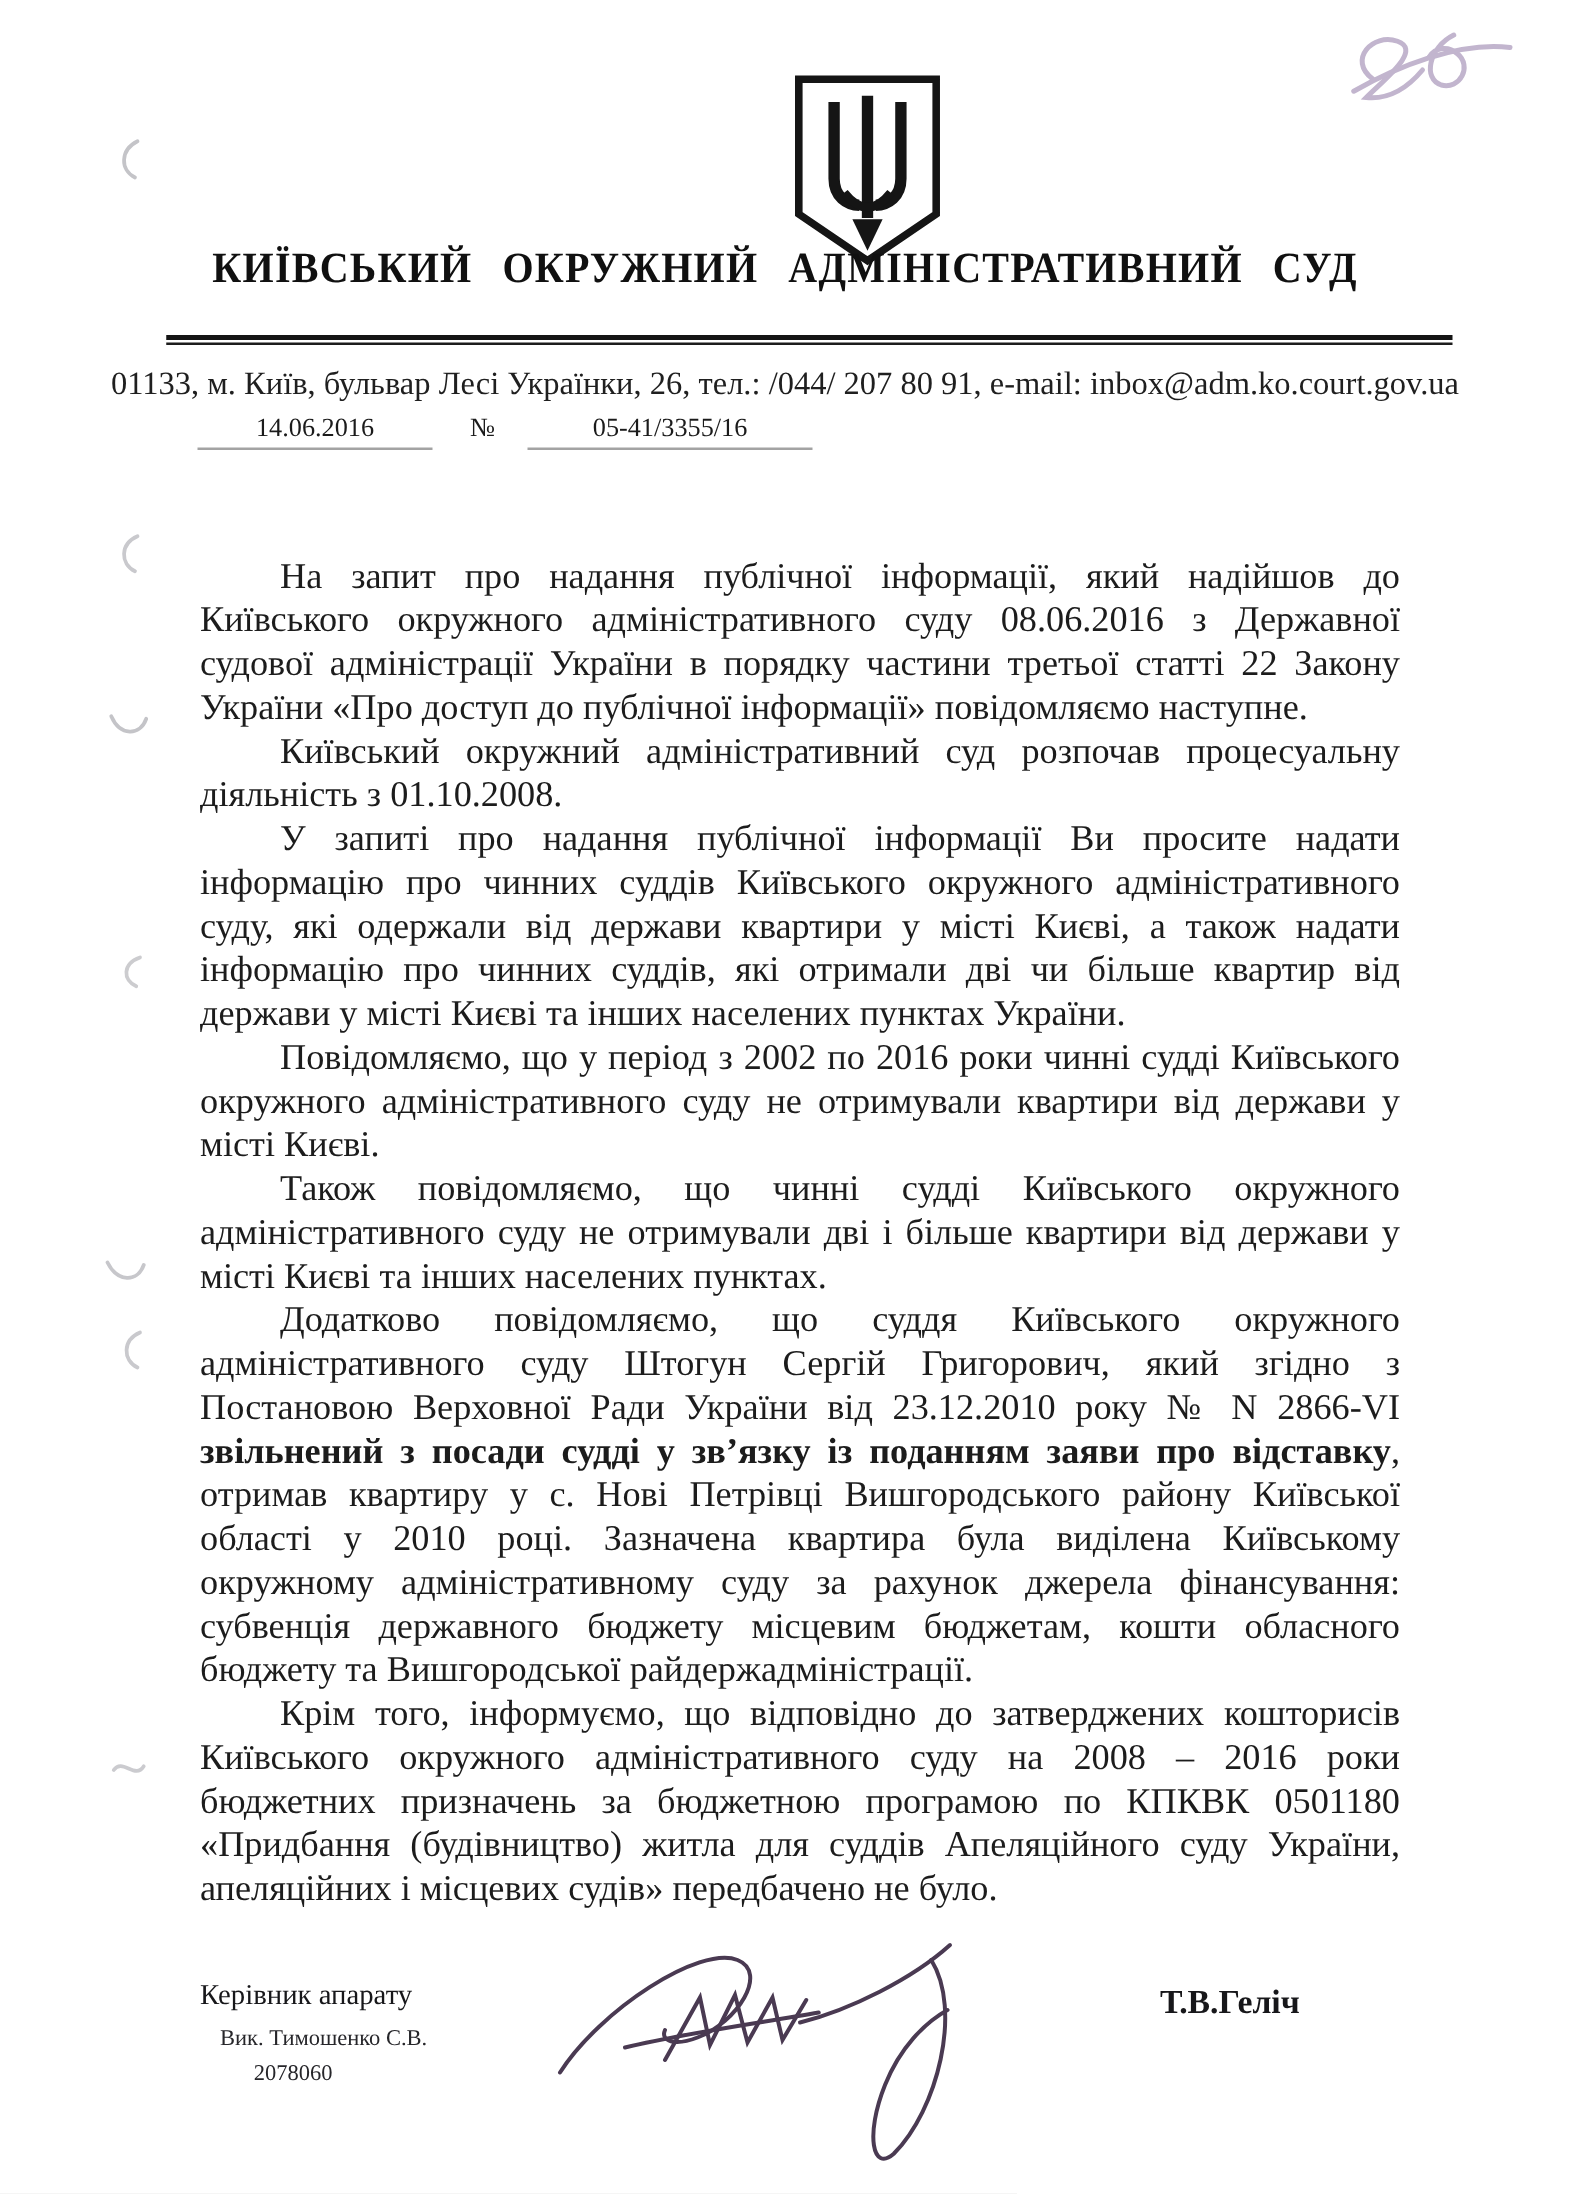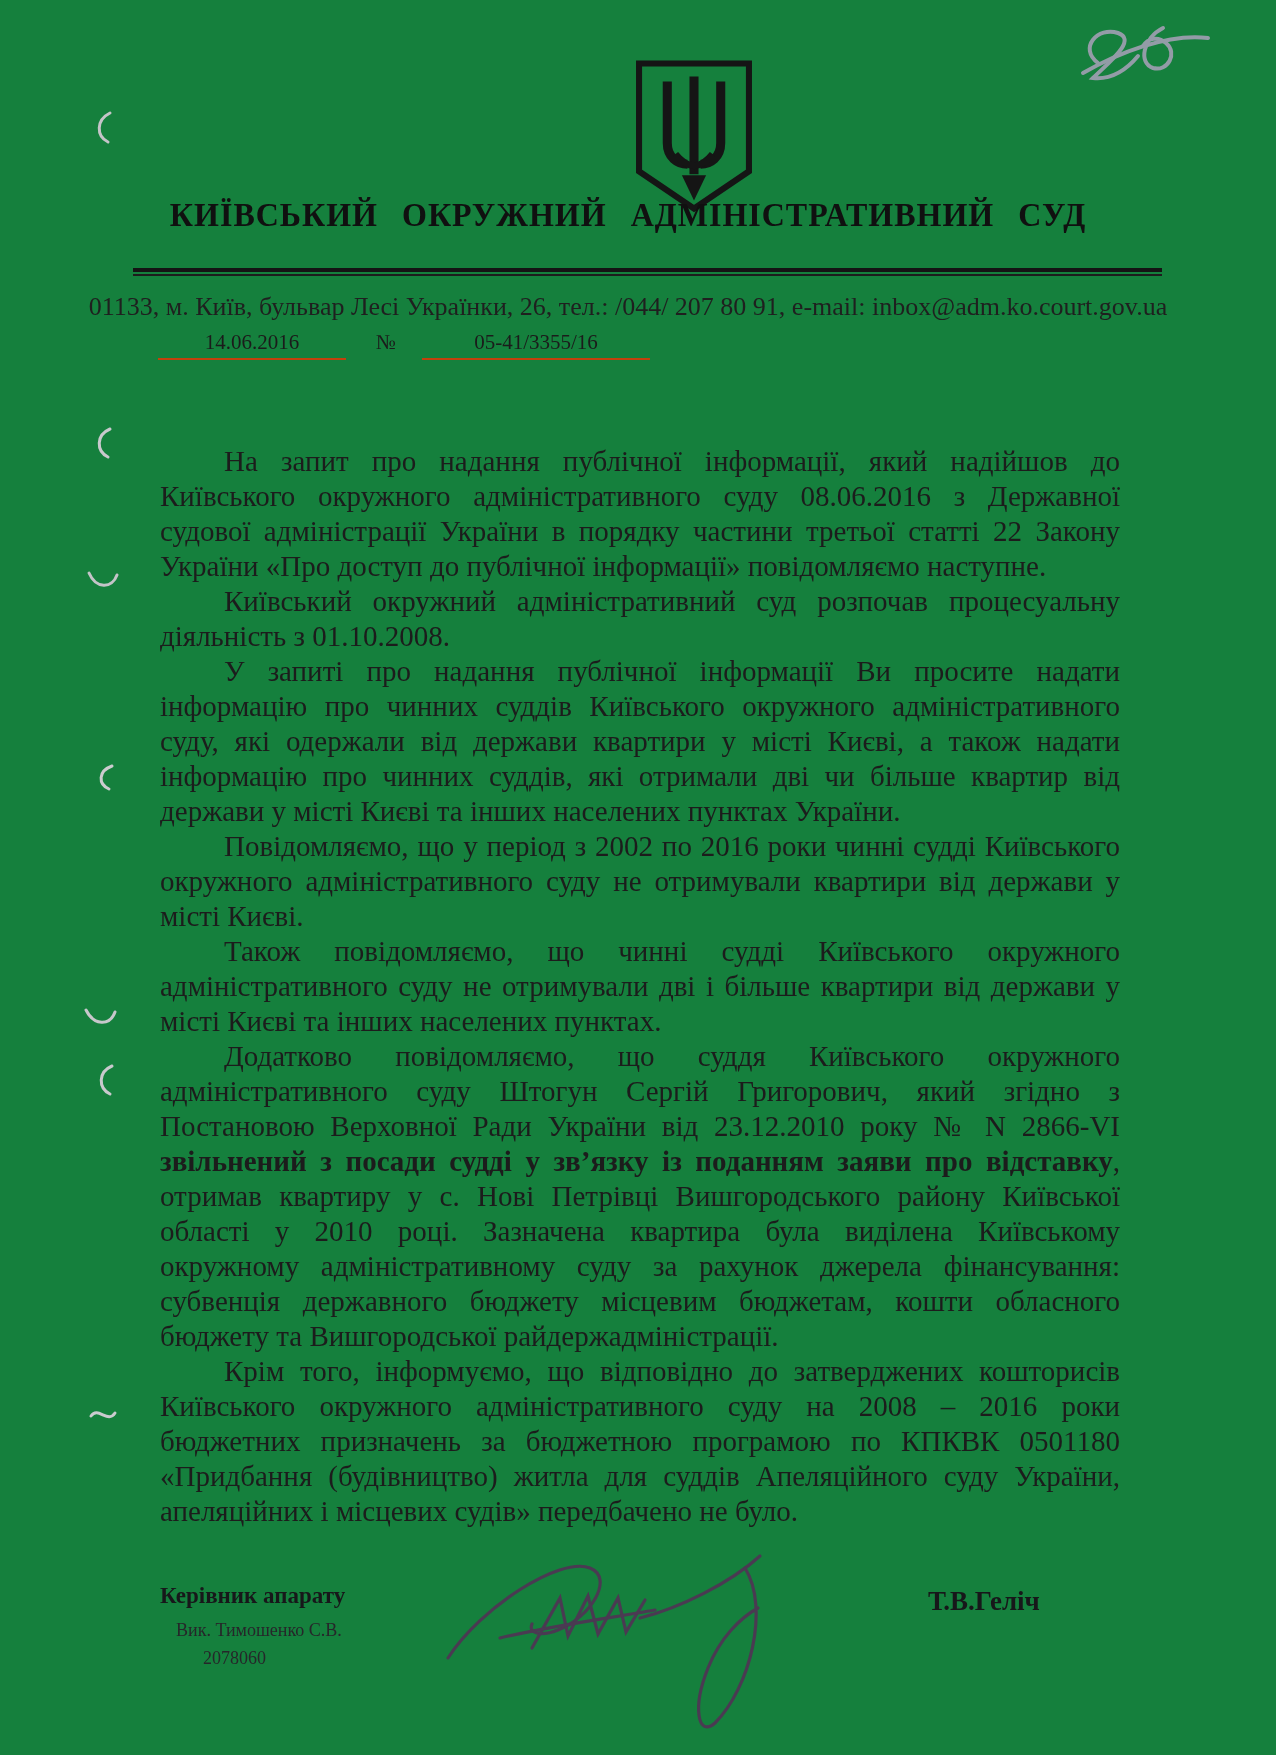--- a/index.html
+++ b/index.html
@@ -1,20 +1,20 @@
 <!DOCTYPE html>
 <html><head>
 <meta charset="utf-8">
 <style>
   html,body{margin:0;padding:0;background:#e8e8e8;}
   .page{
     position:relative;
     width:1276px;height:1755px;
     margin:0 auto;
-    background:#15803d;
+    background:#ffffff;
     font-family:"Liberation Serif", serif;
     color:#1b1b1b;
     overflow:hidden;
   }
   .emblem{position:absolute;left:633px;top:58px;width:122px;height:157px;}
   .title{
     position:absolute;left:0;top:196px;width:1256px;margin:0;
     text-align:center;
     font-size:32px;font-weight:700;color:#101010;
     letter-spacing:1px;word-spacing:15px;
@@ -24,34 +24,34 @@
   .rule-thick{height:4px;background:#141414;}
   .rule-thin{height:2px;background:#1d1d1d;margin-top:2px;}
   .address{
     position:absolute;left:0;top:292px;width:1256px;
     text-align:center;font-size:26px;color:#1f1f1f;
   }
   .ref-line1{position:absolute;left:158px;top:330px;font-size:21px;}
   .ref-line2{position:absolute;left:160px;top:369px;font-size:21px;}
   .u{
     display:inline-block;text-align:center;
-    border-bottom:2px solid #c2410c;
+    border-bottom:2px solid #a3a3a3;
     padding:0 14px 3px 14px;
   }
   .u-date{min-width:160px;}
   .u-outno{min-width:200px;margin-left:26px;}
   .nsign{margin-left:30px;}
   .u-inref{min-width:310px;margin-left:12px;text-align:left;}
   .body-text{
     position:absolute;left:160px;top:444px;width:960px;
     font-size:29px;line-height:35px;
     text-align:justify;color:#1c1c1c;
   }
   .body-text p{margin:0;text-indent:64px;}
-  .sig-title{position:absolute;left:160px;top:1583px;font-size:23px;font-weight:700;color:#17171a;}
+  .sig-title{position:absolute;left:160px;top:1583px;font-size:23px;font-weight:400;color:#17171a;}
   .sig-exec{position:absolute;left:176px;top:1620px;font-size:18px;color:#26262a;}
   .sig-phone{position:absolute;left:160px;top:1648px;font-size:18px;color:#26262a;margin-left:43px;}
   .sig-name{position:absolute;left:928px;top:1586px;font-size:27px;font-weight:700;color:#17171a;}
   .signature-svg{position:absolute;left:440px;top:1538px;width:360px;height:210px;}
   .hand-mark{position:absolute;left:1068px;top:8px;width:150px;height:100px;}
   .artifact{position:absolute;pointer-events:none;}
 </style>
 </head>
 <body>
 

